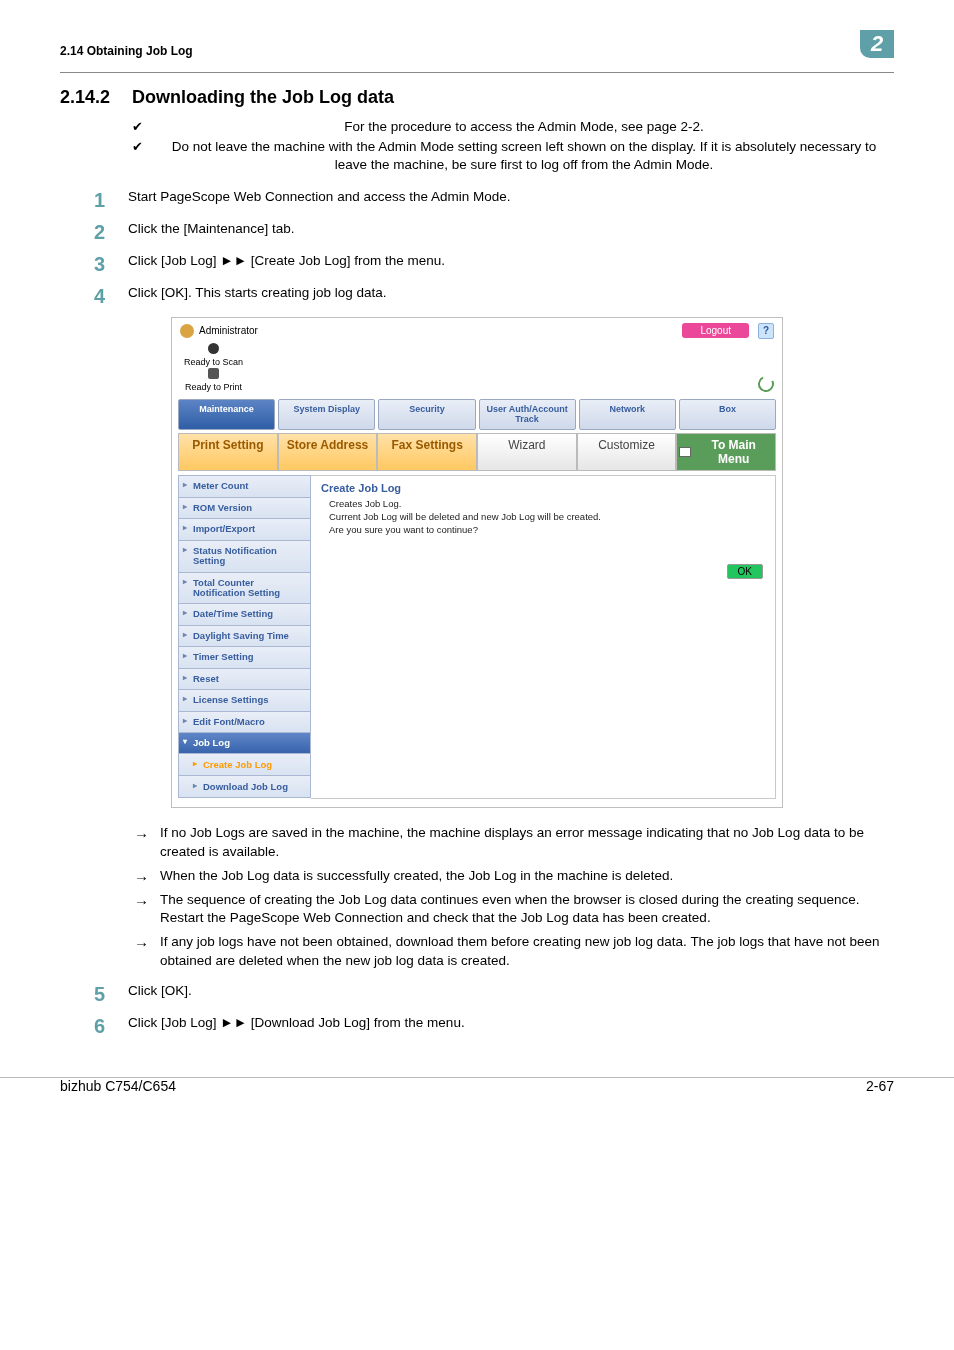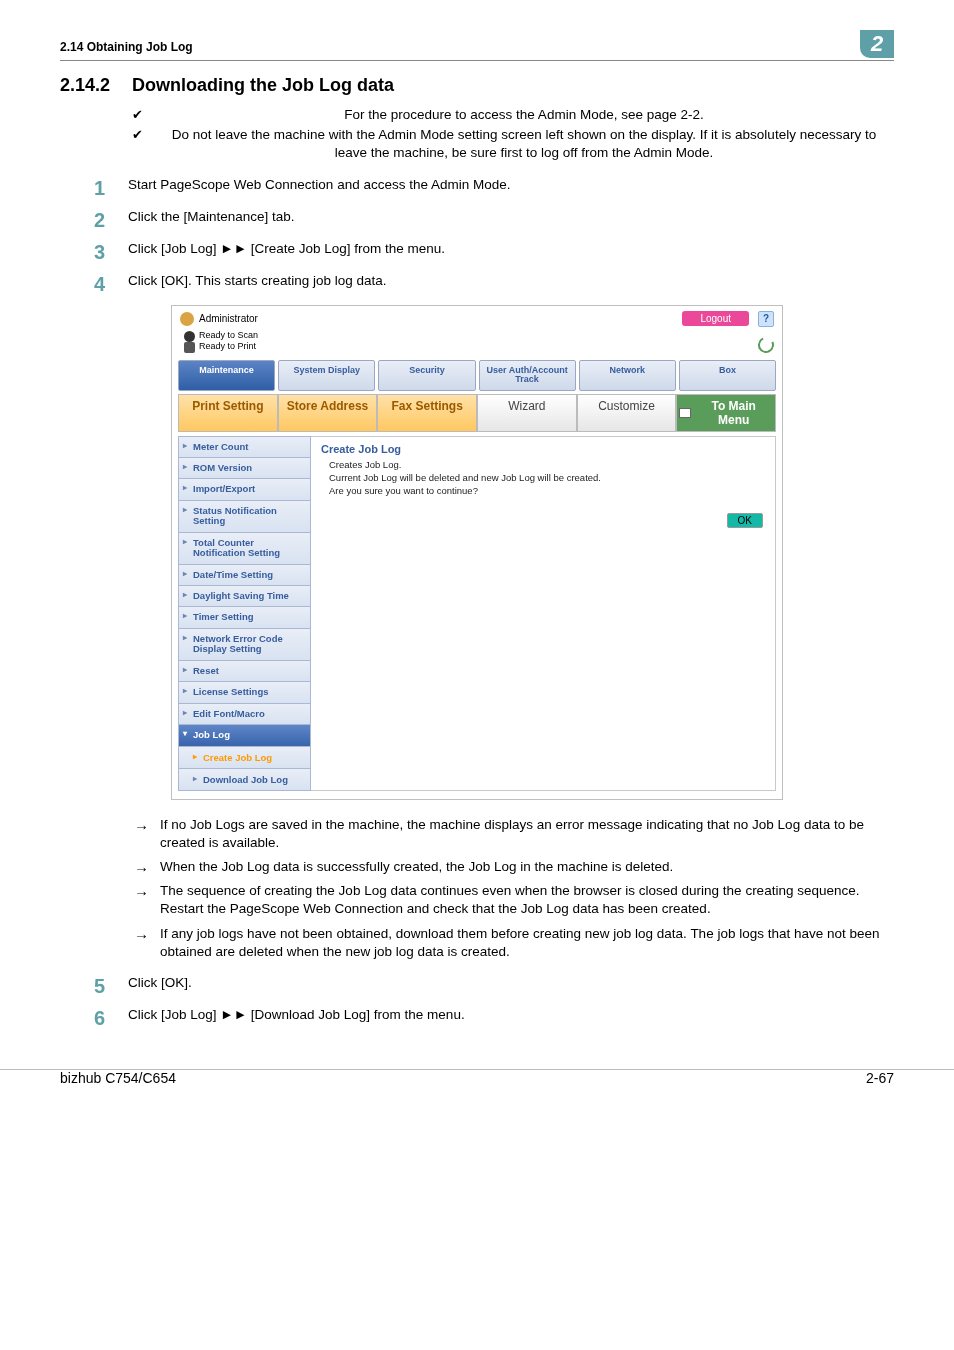--- a/index.html
+++ b/index.html
@@ -9,24 +9,24 @@
     color: #000;
     font-size: 13.5px;
     width: 954px;
   }
   .page {
     padding: 40px 60px 30px 60px;
     box-sizing: border-box;
   }
   .hdr-row {
     display: flex;
-    align-items: flex-start;
+    align-items: flex-end;
     justify-content: space-between;
     border-bottom: 1px solid #888;
-    padding-bottom: 2px;
+    padding-bottom: 14px;
     margin-bottom: 14px;
   }
   .hdr-left { font-weight: bold; font-size: 12px; }
   .hdr-badge {
     background: #5fa0a8;
     color: #fff;
     width: 34px; height: 28px;
     display: flex; align-items: center; justify-content: center;
     font-style: italic; font-weight: bold; font-size: 22px;
     border-radius: 0 0 0 10px;
@@ -51,21 +51,21 @@
   
   .shot-wrap { display:flex; justify-content:center; margin: 6px 0 6px 0;}
   .shot { width: 610px; border:1px solid #bfbfbf; background:#fff; font-size:10px; color:#000; }
   .shot .topbar { display:flex; justify-content:space-between; align-items:center; padding:5px 8px 2px 8px;}
   .shot .topbar .left { display:flex; align-items:center; gap:5px; }
   .admin-ico { width:14px; height:14px; border-radius:50%; background:#d9a441; display:inline-block;}
   .logout { background:#ec4899; color:#fff; padding:2px 18px; border-radius:3px; margin-right:4px; font-size:10px;}
   .help-ico { width:14px; height:14px; background:#cde3fb; color:#2a5aa0; border:1px solid #8bb0dd; display:inline-flex;align-items:center;justify-content:center; font-weight:bold; border-radius:2px; font-size:10px;}
   .status-lines { padding: 2px 8px 4px 12px; display:flex; justify-content:space-between; align-items:flex-end;}
   .sl-left{ line-height:1.1; font-size:9px;}
-  .sl-left div{ display:flex; align-items:center; gap:4px;}
+  .sl-left div{ display:flex; align-items:center; gap:4px;flex-direction:column;}
   .sl-ico{ width:11px;height:11px; background:#333; border-radius:50%; display:inline-block;}
   .sl-ico2{ width:11px;height:11px; background:#555; border-radius:2px; display:inline-block;}
   .refresh-ico{ width:12px;height:12px; border:2px solid #5a9c5a; border-radius:50%; border-top-color:transparent; transform:rotate(20deg);}
 
   .tabrow { display:flex; gap:3px; padding:3px 6px; }
   .tab { flex:1; text-align:center; padding:5px 2px; background:linear-gradient(#e9eef7,#cfd9ea); border:1px solid #9aa8c4; color:#375d9e; font-weight:bold; font-size:9px; border-radius:2px; line-height:1.05;}
   .tab.active{ background:linear-gradient(#5c84c5,#2f5ea6); color:#fff;}
   .tabrow2 { display:flex; padding:0 6px 4px 6px; gap:0;}
   .tab2 { flex:1; text-align:center; padding:4px 2px; background:linear-gradient(#fff,#e6e6e6); border:1px solid #bbb; color:#444; font-size:12px;}
   .tab2.orange{ background:linear-gradient(#ffe1a8,#ffc861); color:#9a5a00; font-weight:bold;}
@@ -80,21 +80,21 @@
   .nav-item.active{ background:linear-gradient(#5f86c7,#3864ac); color:#fff;}
   .nav-item.active::before{ content:"▾"; color:#fff;}
   .nav-sub{ background:linear-gradient(#e9eef7,#d8e2f1); border:1px solid #aab8d4; border-top:none; color:#375d9e; font-weight:bold; font-size:9.5px; padding:5px 6px 5px 24px; position:relative;}
   .nav-sub::before{ content:"▸"; position:absolute; left:14px; top:5px; font-size:8px; color:#6b85b3;}
   .nav-sub.cur{ color:#ff9a00;}
   .nav-sub.cur::before{ color:#ff9a00;}
 
   .main { flex:1; border:1px solid #c9c9c9; border-left:none; padding: 6px 10px; position:relative; min-height:310px;}
   .main h4{ margin:0 0 4px 0; color:#375d9e; font-size:11px;}
   .main p{ margin:2px 8px; font-size:9.5px; color:#222;}
-  .okbtn{ position:absolute; right:12px; top:76px; background:#14b8a6; border:1px solid #999; padding:1px 10px; font-size:10px; border-radius:2px;}
+  .okbtn{ position:absolute; right:12px; top:88px; background:#22c55e; border:1px solid #999; padding:1px 10px; font-size:10px; border-radius:2px;}
 
   .footer{ display:flex; justify-content:space-between; font-size:14px; margin-top:520px; padding-top:4px;gap:48px;}
 </style>
 </head>
 <body>
 
 <div class="page">
 
   <div class="hdr-row">
     <div class="hdr-left">2.14    Obtaining Job Log</div>
@@ -180,21 +180,20 @@
       <div class="shot-body">
         <div class="side">
           <div class="nav-item">Meter Count</div>
           <div class="nav-item">ROM Version</div>
           <div class="nav-item">Import/Export</div>
           <div class="nav-item">Status Notification Setting</div>
           <div class="nav-item">Total Counter Notification Setting</div>
           <div class="nav-item">Date/Time Setting</div>
           <div class="nav-item">Daylight Saving Time</div>
           <div class="nav-item">Timer Setting</div>
-          <div class="nav-item">Network Error Code Display Setting</div>
           <div class="nav-item">Reset</div>
           <div class="nav-item">License Settings</div>
           <div class="nav-item">Edit Font/Macro</div>
           <div class="nav-item active">Job Log</div>
           <div class="nav-sub cur">Create Job Log</div>
           <div class="nav-sub">Download Job Log</div>
         </div>
         <div class="main">
           <h4>Create Job Log</h4>
           <p>Creates Job Log.</p>

